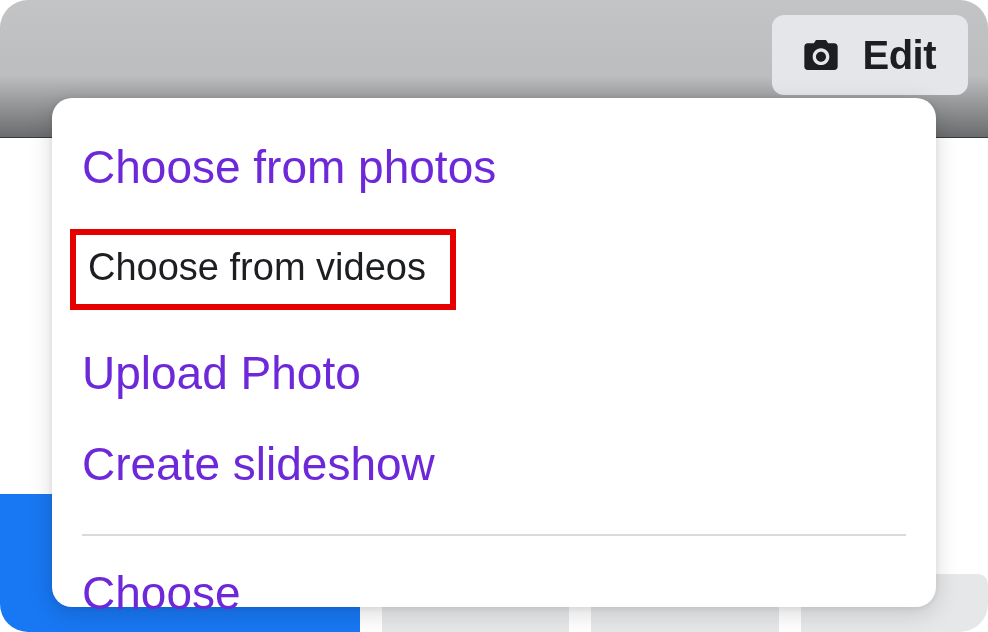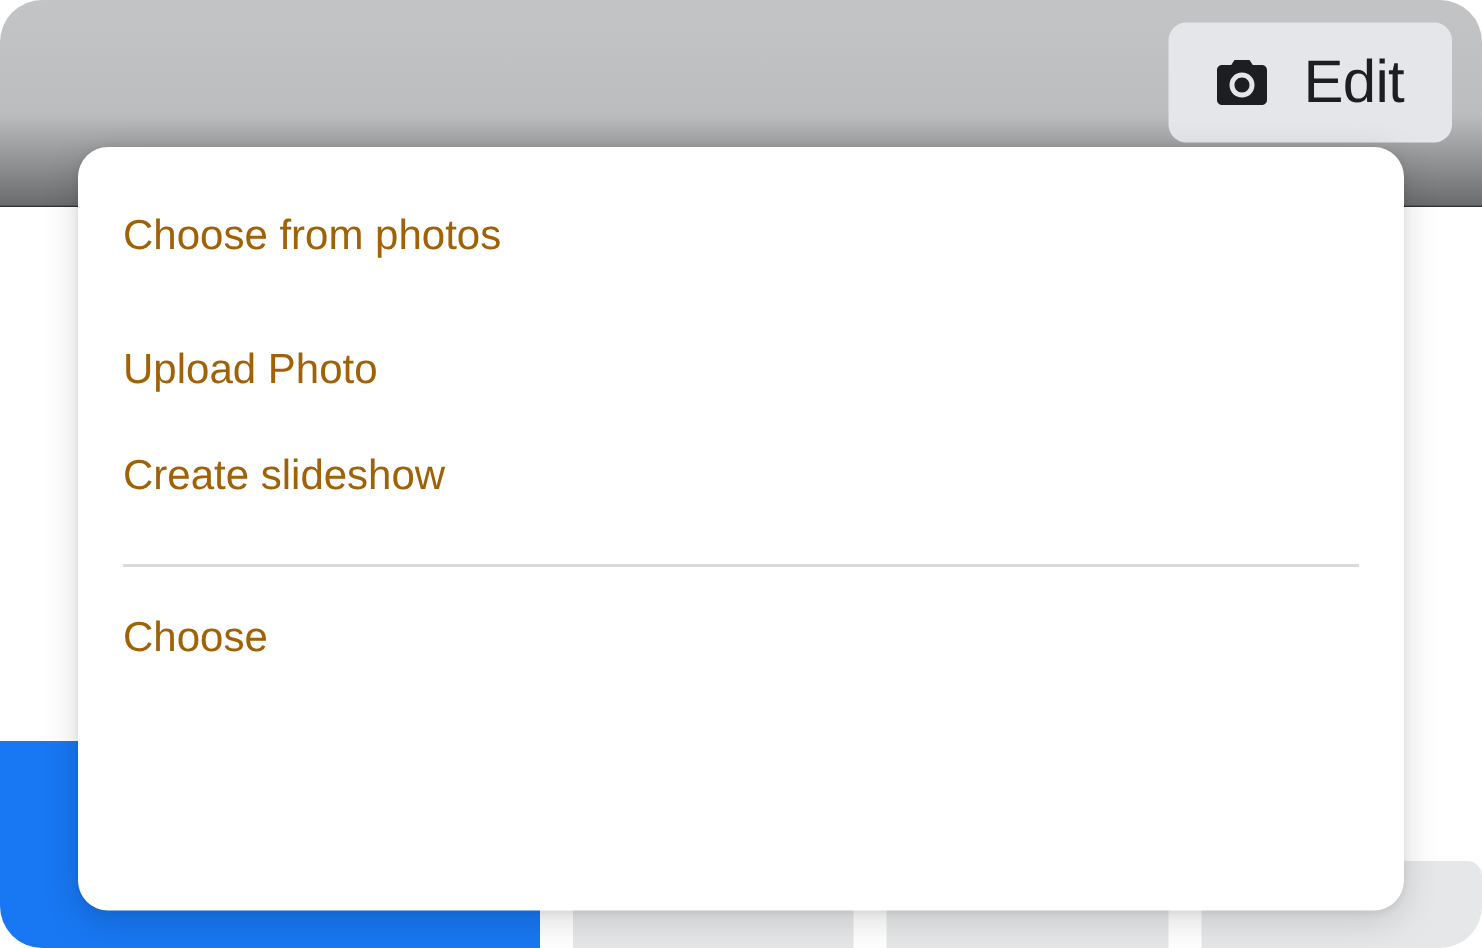--- a/index.html
+++ b/index.html
@@ -42,39 +42,39 @@
     }
     .edit-button .icon-wrap {
       width: 46px;
       height: 38px;
       display: flex;
       align-items: center;
       justify-content: center;
     }
     .edit-button .label {
       font-size: 40px;
-      font-weight: 400;
+      font-weight: 700;
       color: #1c1e21;
       letter-spacing: -0.5px;
     }
     .dropdown {
       position: absolute;
       top: 98px;
       left: 52px;
       right: 52px;
       bottom: 25px;
       background: #ffffff;
       border-radius: 20px;
       box-shadow: 0 6px 24px rgba(0,0,0,0.15), 0 1px 6px rgba(0,0,0,0.08);
       padding: 30px 30px 0 30px;
       box-sizing: border-box;
     }
     .menu-item {
-      font-size: 28px;
-      color: #a16207;
+      font-size: 46px;
+      color: #6d28d9;
       padding: 14px 0 18px 0;
       margin-bottom: 26px;
       cursor: pointer;
       line-height: 1.1;
     }
     .highlight {
       display: inline-block;
       outline: 6px solid #e60000;
       outline-offset: 2px;
       padding: 10px 22px 14px 10px;
@@ -134,19 +134,20 @@
     <span class="icon-wrap">
       <svg viewBox="0 0 24 24" width="46" height="40" fill="#1c1e21">
         <path d="M9 3 7.7 5H4c-1.1 0-2 .9-2 2v12c0 1.1.9 2 2 2h16c1.1 0 2-.9 2-2V7c0-1.1-.9-2-2-2h-3.7L15 3H9zm3 15c-2.8 0-5-2.2-5-5s2.2-5 5-5 5 2.2 5 5-2.2 5-5 5zm0-8c-1.7 0-3 1.3-3 3s1.3 3 3 3 3-1.3 3-3-1.3-3-3-3z"></path>
       </svg>
     </span>
     <span class="label">Edit</span>
   </div>
 
   <div class="dropdown">
     <div class="menu-item">Choose from photos</div>
+    <span class="highlight">Choose from videos</span>
     <div class="menu-item" style="margin-bottom:8px;">Upload Photo</div>
     <div class="menu-item">Create slideshow</div>
     <hr class="divider">
     <div class="menu-item" style="margin-bottom:0;">Choose</div>
   </div>
 
 </div>
 
 </body></html>

